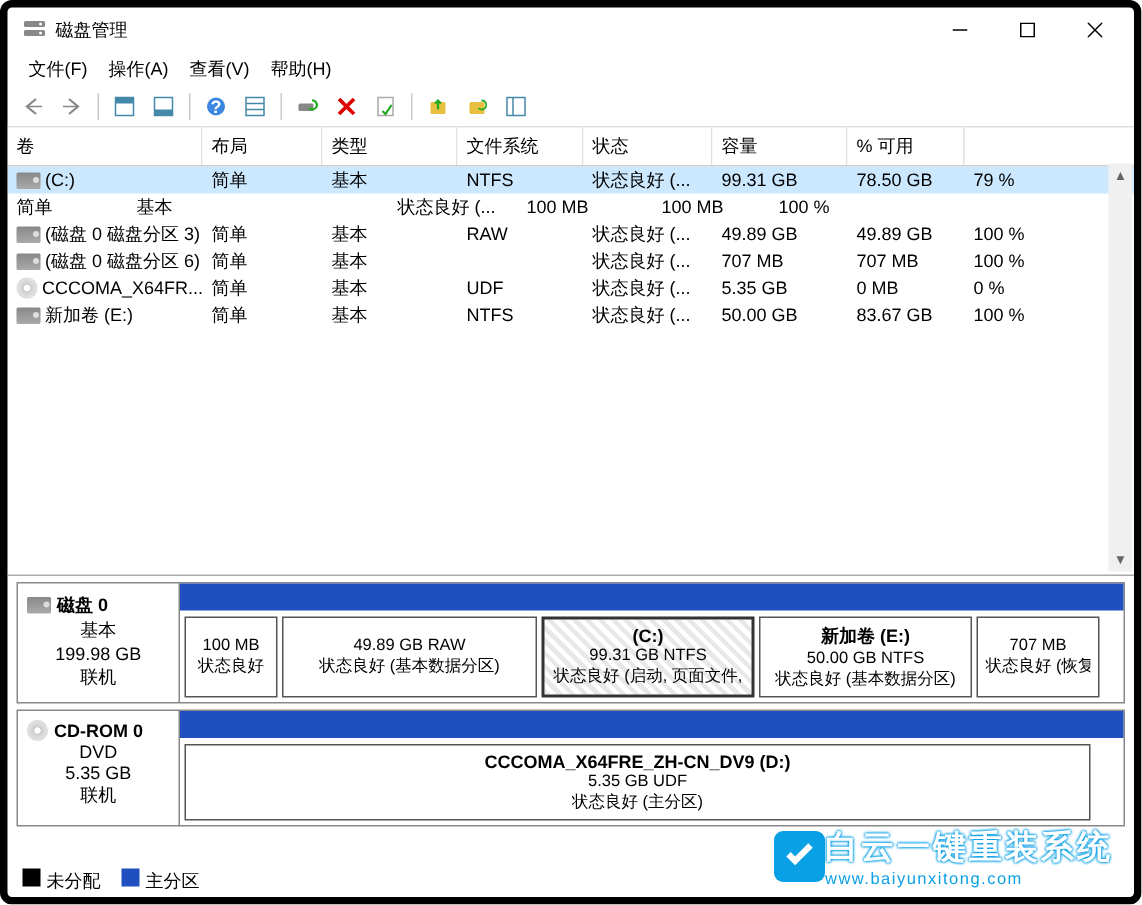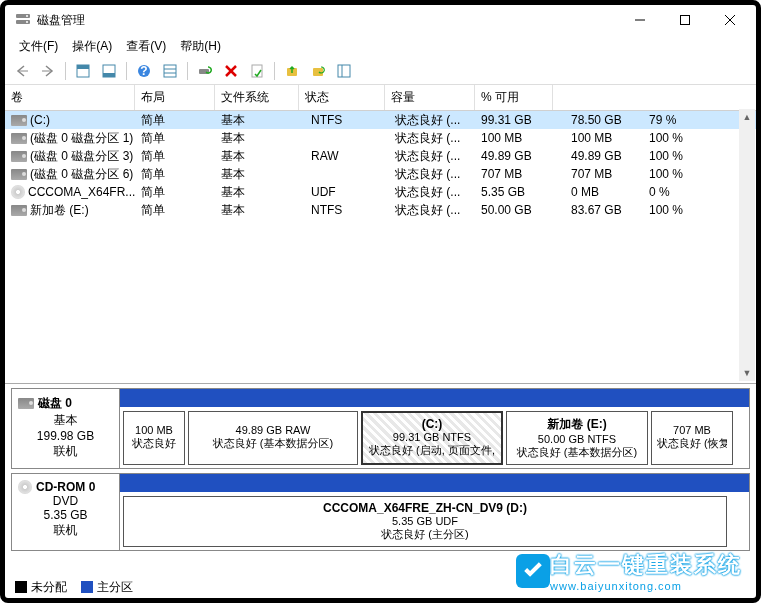--- a/index.html
+++ b/index.html
@@ -43,21 +43,21 @@
 .disk-info { width: 108px; padding: 6px 6px; border-right: 1px solid #888; }
 .disk-info .dname { font-weight: bold; display: flex; align-items: center; gap: 4px; }
 .disk-parts { flex: 1; display: flex; padding: 3px; gap: 3px; padding-top: 22px; position: relative; }
 .disk-parts .topstripe { position:absolute; left:0; right:0; top:0; height:18px; background:#2050c0; }
 .part { border: 1px solid #555; padding: 4px 5px; display: flex; flex-direction: column; justify-content: center; overflow: hidden; }
 .part.selected { background: repeating-linear-gradient(45deg,#e8e8e8,#e8e8e8 3px,#fff 3px,#fff 6px); border: 2px solid #333; }
 .part .pname { font-weight: bold; white-space: nowrap; }
 .part .pline { white-space: nowrap; overflow: hidden; font-size: 11px; }
 
 .legend { height: 22px; display: flex; align-items: center; gap: 14px; padding: 2px 10px; }
-.legend .lg { display: flex; align-items: center; gap: 4px; }
+.legend .lg { display: flex; gap: 4px; }
 .legend .sw { width: 12px; height: 12px; }
 .sw.black{background:#000}.sw.blue{background:#2050c0}
 
 .watermark { position: absolute; right: 14px; bottom: 6px; display: flex; align-items: center; gap: 0; color: #0aa0e6; }
 .watermark .big { font-size: 22px; font-weight: bold; letter-spacing: 2px; color: #fff; text-shadow: 0 0 2px #0aa0e6, 0 0 2px #0aa0e6, 0 0 2px #0aa0e6; }
 .watermark .url { font-size: 11px; color: #0aa0e6; letter-spacing: 1px; }
 .watermark .wmicon { width: 34px; height: 34px; background: #0aa0e6; border-radius: 6px; display: flex; align-items: center; justify-content: center; }
 .watermark .wmicon svg { fill: #fff; }
 .wmtext{display:flex;flex-direction:column;align-items:flex-start;}
 
@@ -186,44 +186,41 @@
         </svg>
       </div>
   </div>
 
   <div class="content">
 
     <div class="list-pane">
       <div class="list-header">
         <div class="col c0">卷</div>
         <div class="col c1">布局</div>
+        <div class="col c2">类型</div>
         <div class="col c3">文件系统</div>
         <div class="col c4">状态</div>
         <div class="col c5">容量</div>
         <div class="col c7">% 可用</div>
       </div>
       <div class="list-body" id="list-body">
           <div class="row selected">
             <div class="cell first c0">
               <span class="vicon hdd"></span>
               <span>(C:)</span>
             </div>
             <div class="cell c1">简单</div>
             <div class="cell c2">基本</div>
             <div class="cell c3">NTFS</div>
             <div class="cell c4">状态良好 (...</div>
             <div class="cell c5">99.31 GB</div>
             <div class="cell c6">78.50 GB</div>
             <div class="cell c7">79 %</div>
           </div>
           <div class="row">
-            <div class="cell first c0">
-              <span class="vicon hdd"></span>
-              <span>(磁盘 0 磁盘分区 1)</span>
-            </div>
             <div class="cell c1">简单</div>
             <div class="cell c2">基本</div>
             <div class="cell c3"></div>
             <div class="cell c4">状态良好 (...</div>
             <div class="cell c5">100 MB</div>
             <div class="cell c6">100 MB</div>
             <div class="cell c7">100 %</div>
           </div>
           <div class="row">
             <div class="cell first c0">

